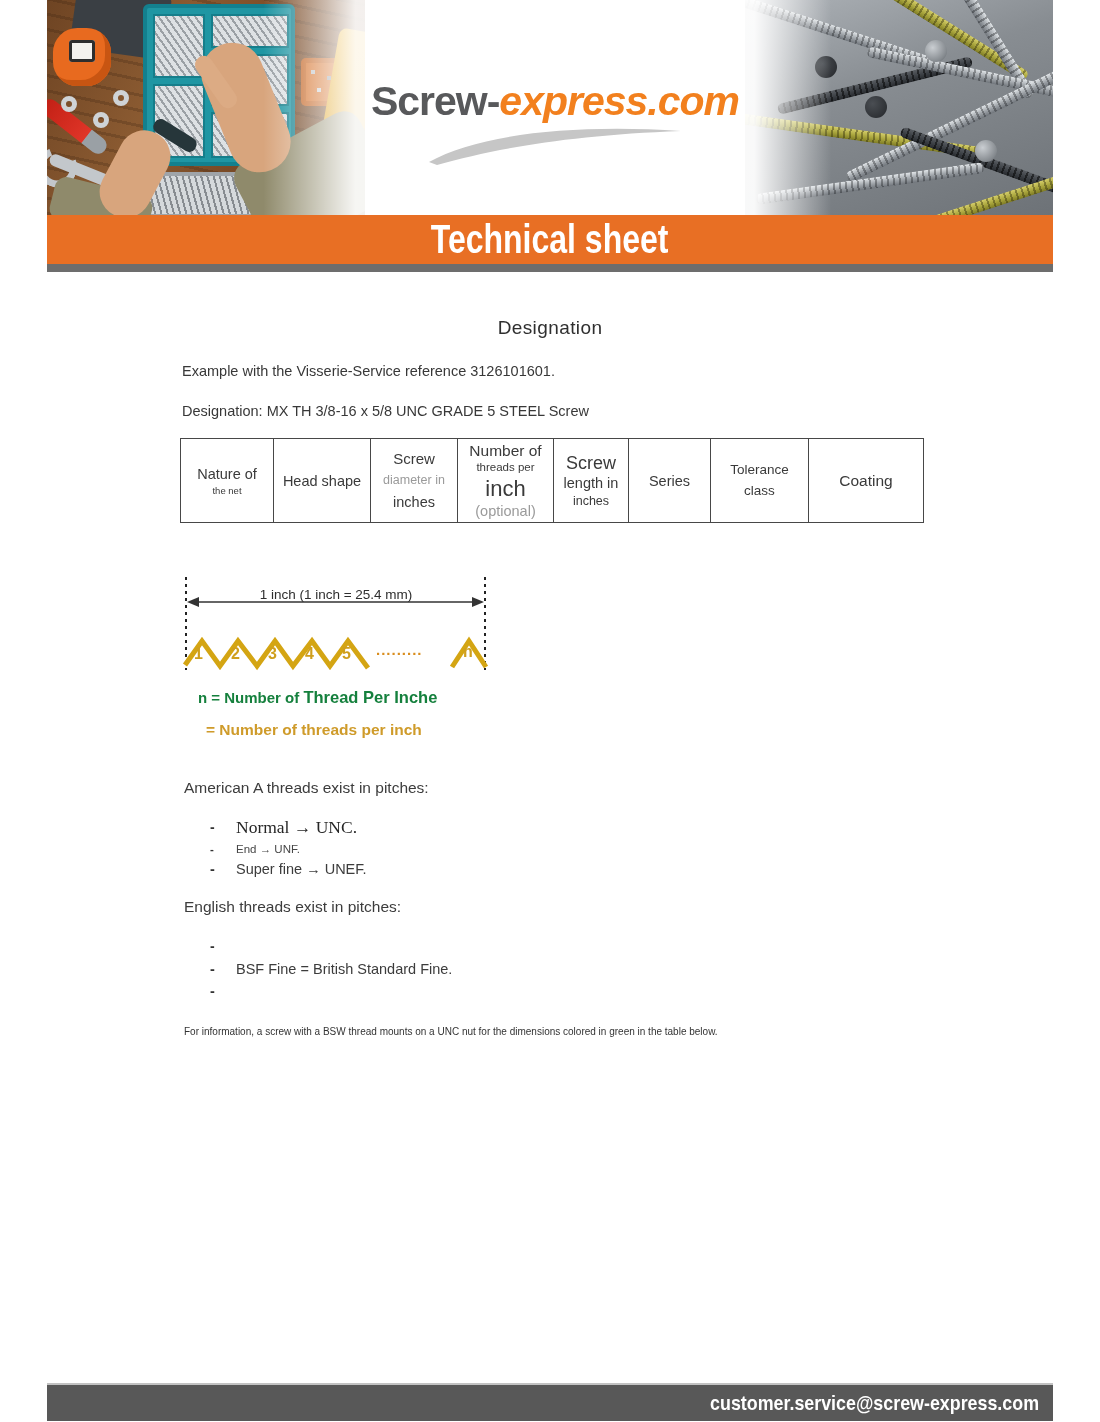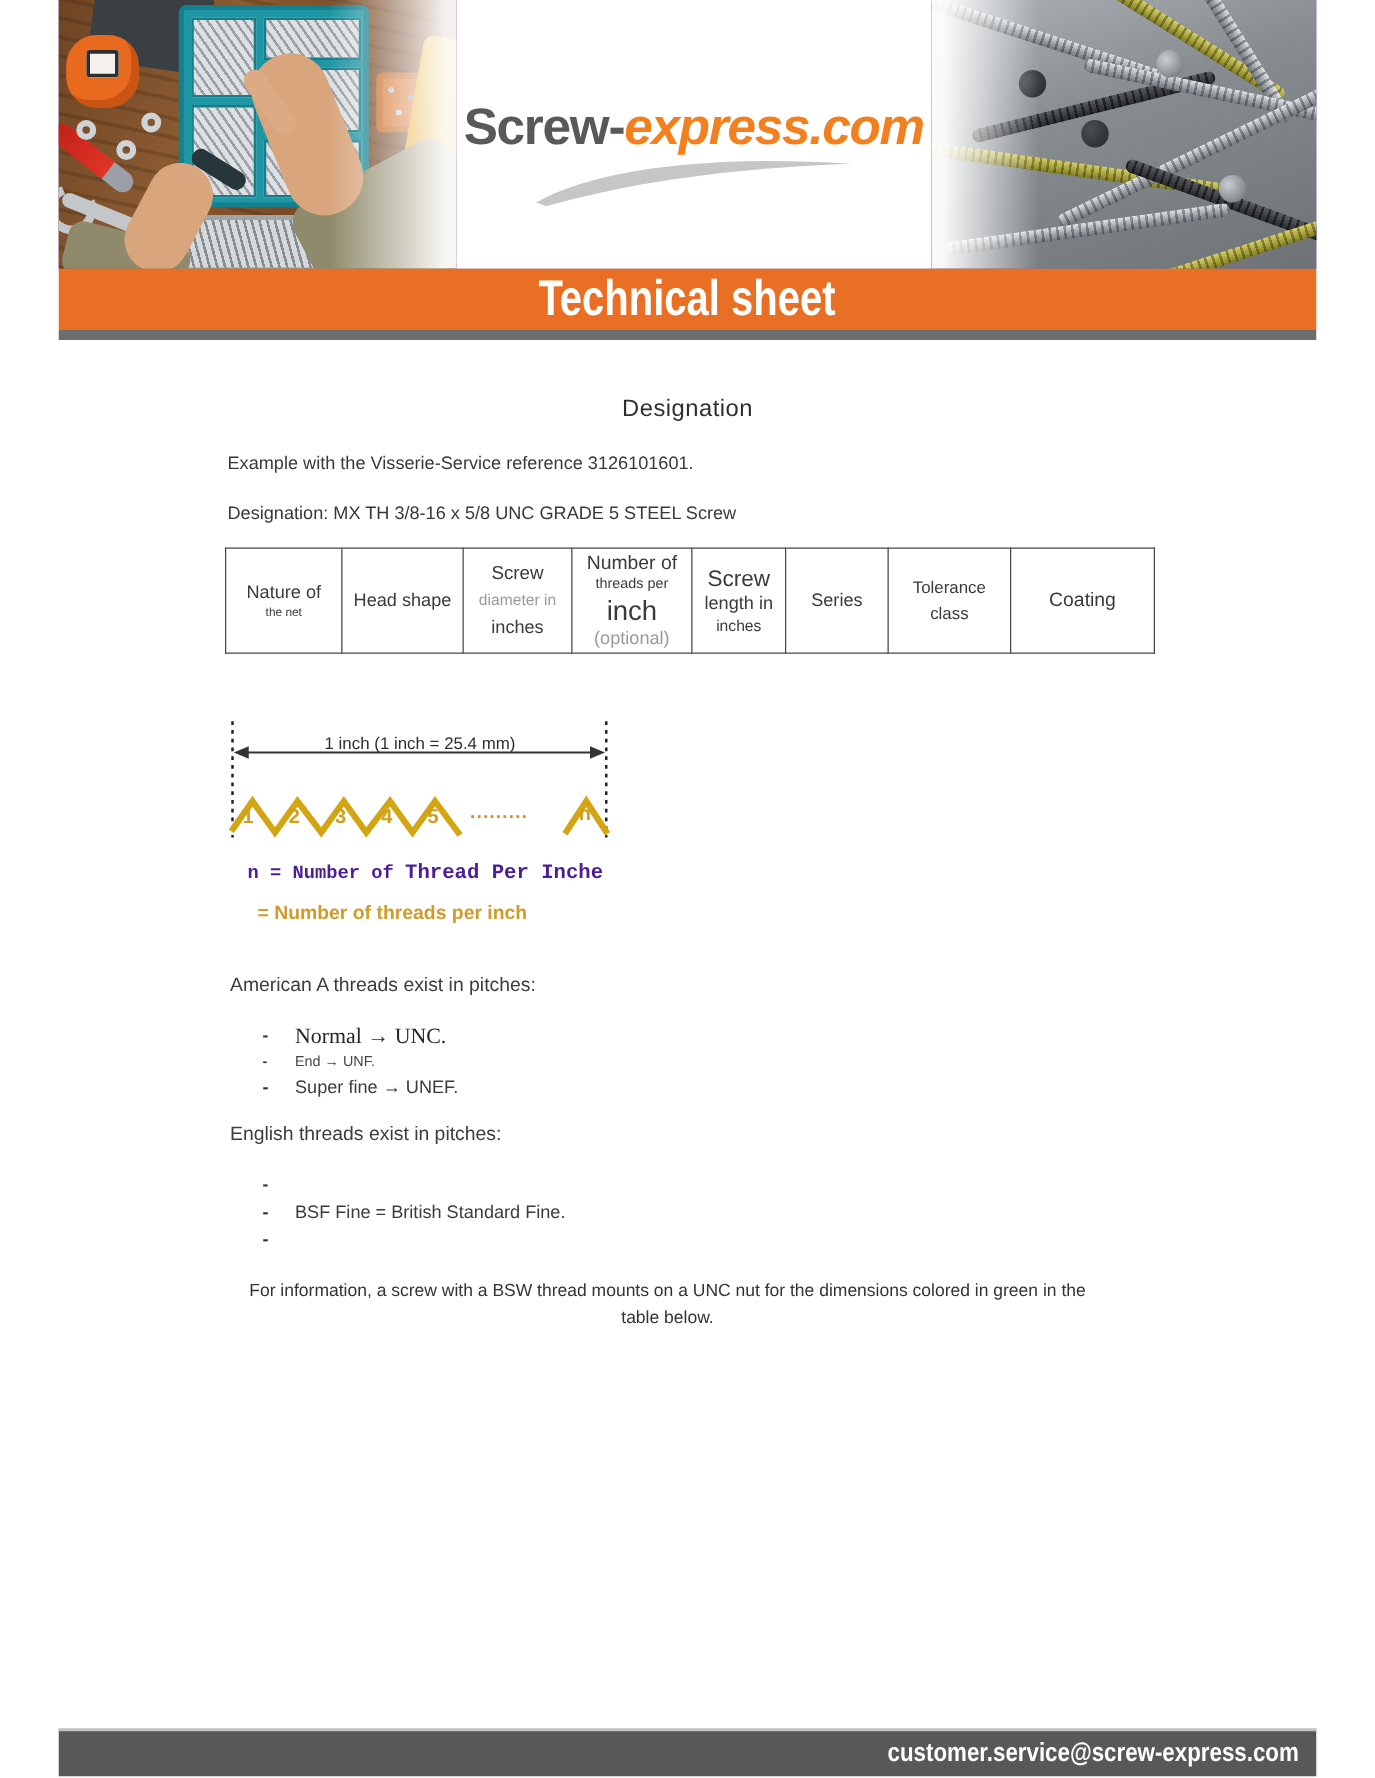--- a/index.html
+++ b/index.html
@@ -1,21 +1,21 @@
 <!DOCTYPE html>
 <html><head>
 <meta charset="utf-8">
 <style>
   * { margin:0; padding:0; box-sizing:border-box; }
   html,body { background:#fff; }
   body { font-family:"Liberation Sans", sans-serif; color:#3e3e3e; }
   .page { position:relative; width:1100px; height:1422px; background:#fff; overflow:hidden; margin:0 auto; }
 
   
-  .header { position:absolute; left:47px; top:0; width:1006px; height:215px; background:#4c1d95; }
+  .header { position:absolute; left:47px; top:0; width:1006px; height:215px; background:#e5e5e5; }
 
   .photo { position:absolute; top:0; height:215px; overflow:hidden; }
   .photo-left { left:0; width:318px; background:linear-gradient(115deg,#6e4423,#8a5a31 35%,#7a4b27 62%,#5f3a1e); }
   .photo-left .grain { position:absolute; inset:0; background:repeating-linear-gradient(12deg, rgba(50,28,12,.22) 0 3px, transparent 3px 15px); }
   .pegboard { position:absolute; left:26px; top:-8px; width:95px; height:62px; background:#3a3f44; transform:rotate(8deg); border-radius:4px; }
   .tape { position:absolute; left:6px; top:28px; width:58px; height:58px; background:#e86a1f; border-radius:42%; box-shadow:inset -6px -6px 0 #c85512; }
   .tape-inner { position:absolute; left:16px; top:12px; width:26px; height:22px; background:#f4f2ee; border-radius:3px; box-shadow:inset 0 0 0 3px #2e2e2e; }
   .teal-case { position:absolute; left:96px; top:4px; width:152px; height:162px; background:#1f96a3; border:4px solid #13808e; border-radius:6px; }
   .teal-cell { position:absolute; background:#d9dde0; border:2px solid #157e8b;
     background-image:repeating-linear-gradient(55deg,#9aa0a5 0 2px,#dde1e4 2px 6px); }
@@ -76,37 +76,37 @@
   .val-steel { font-size:10px; letter-spacing:.4px; color:#333; }
   .val-mx { font-size:13px; line-height:1.6; color:#333; }
   .val-th { font-size:11.5px; color:#333; }
 
   
   .diagram { position:relative; margin:52px 0 0 180px; width:312px; height:96px; }
   .dim-label { position:absolute; top:0; left:0; width:100%; text-align:center; font-size:13.5px; font-weight:500; color:#2e2e2e;margin-top:12px; }
   .diagram svg { position:absolute; left:0; top:0; }
   .tn { position:absolute; font-size:16px; font-weight:bold; color:#cf9f1d; }
   .dots { position:absolute; left:196px; top:66px; font-size:15px; font-weight:bold; color:#d98d1e; letter-spacing:1px; }
-  .caption-gold { margin:16px 0 0 198px; color:#4c1d95; font-weight:bold; font-size:15px; line-height:21px;font-family:Liberation Mono, monospace; }
+  .caption-gold { margin:16px 0 0 198px; color:#15803d; font-weight:bold; font-size:15px; line-height:21px; }
   .caption-gold .big { font-size:16.5px; }
   .caption-amber { margin:11px 0 0 206px; color:#cf9b2a; font-weight:bold; font-size:15.5px; line-height:21px; }
 
   
   .sec-heading { margin:38px 0 0 184px; font-size:15.5px; color:#3c3c3c; line-height:20px; }
   .sec-heading.second { margin-top:18px; }
   .li { display:flex; margin-left:210px; }
   .li .dash { width:26px; flex:0 0 26px; color:#333; }
   .li-serif { font-family:"Liberation Serif", serif; font-size:17.5px; color:#262626; line-height:22px; }
   .li-serif .dash { font-family:"Liberation Sans", sans-serif; font-size:14px; font-weight:bold; }
   .li-small { font-size:11.5px; color:#474747; line-height:15px; font-weight:500; }
   .li-small .dash { font-weight:bold; }
   .li-sans { font-size:14.5px; color:#3c3c3c; line-height:19px; }
   .li-sans .dash { font-weight:bold; }
   .mt18 { margin-top:18px; } .mt4 { margin-top:4px; } .mt3 { margin-top:3px; }
-  .note { margin:20px 0 0 184px; width:700px; font-size:14px; line-height:21px; color:#333;text-align:center; }
+  .note { margin:20px 0 0 184px; width:700px; font-size:10px; line-height:21px; color:#333; }
 
   
   .footer-bar { position:absolute; left:47px; top:1383px; width:1006px; height:38px; background:#585858; border-top:2px solid #c2c2c2; display:flex; justify-content:flex-end; align-items:center; padding-right:14px; }
   .footer-email { display:inline-block; transform:scaleX(.85); transform-origin:right center; font-size:21px; font-weight:bold; color:#fff; white-space:nowrap; }
 </style>
 </head>
 <body>
 
 <div class="page">
 

